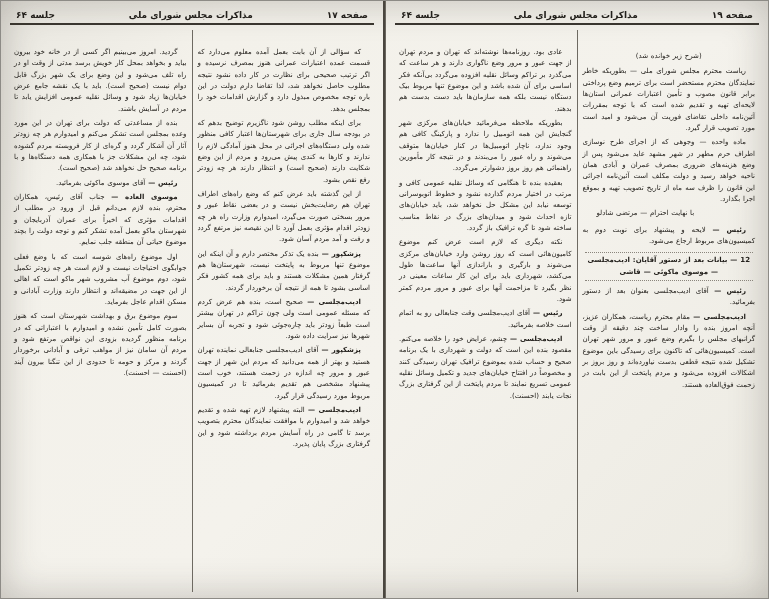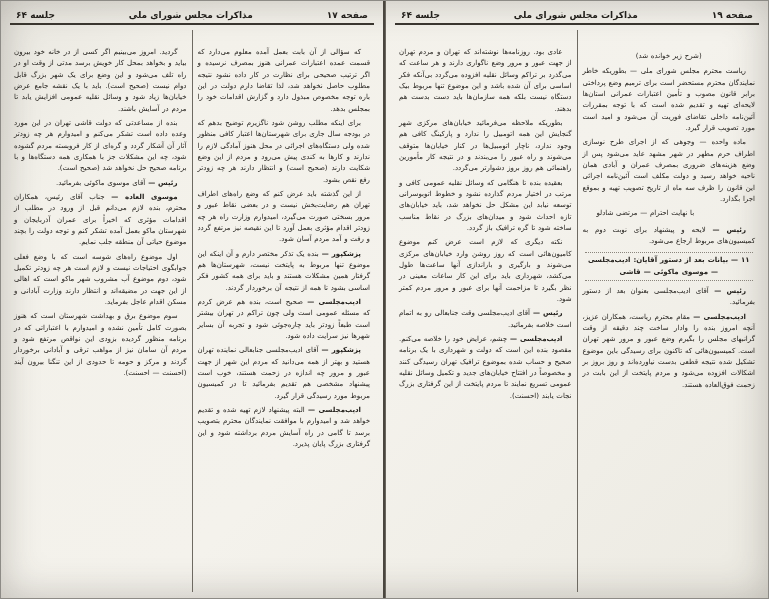--- a/index.html
+++ b/index.html
@@ -63,21 +63,21 @@
             <p class="blk p">برای اینکه مطلب روشن شود ناگزیرم توضیح بدهم که در بودجه سال جاری برای شهرستان‌ها اعتبار کافی منظور شده ولی دستگاه‌های اجرائی در محل هنوز آمادگی لازم را ندارند و کارها به کندی پیش می‌رود و مردم از این وضع شکایت دارند (صحیح است) و انتظار دارند هر چه زودتر رفع نقص بشود.</p>
             <p class="blk p">از این گذشته باید عرض کنم که وضع راه‌های اطراف تهران هم رضایت‌بخش نیست و در بعضی نقاط عبور و مرور بسختی صورت می‌گیرد، امیدوارم وزارت راه هر چه زودتر اقدام مؤثری بعمل آورد تا این نقیصه نیز مرتفع گردد و رفت و آمد مردم آسان شود.</p>
             <p class="blk p"><b>پزشکپور — </b>بنده یک تذکر مختصر دارم و آن اینکه این موضوع تنها مربوط به پایتخت نیست، شهرستان‌ها هم گرفتار همین مشکلات هستند و باید برای همه کشور فکر اساسی بشود تا همه از نتیجه آن برخوردار گردند.</p>
             <p class="blk p"><b>ادیب‌مجلسی — </b>صحیح است، بنده هم عرض کردم که مسئله عمومی است ولی چون تراکم در تهران بیشتر است طبعاً زودتر باید چاره‌جوئی شود و تجربه آن بسایر شهرها نیز سرایت داده شود.</p>
             <p class="blk p"><b>پزشکپور — </b>آقای ادیب‌مجلسی جنابعالی نماینده تهران هستید و بهتر از همه می‌دانید که مردم این شهر از جهت عبور و مرور چه اندازه در زحمت هستند، خوب است پیشنهاد مشخصی هم تقدیم بفرمائید تا در کمیسیون مربوط مورد رسیدگی قرار گیرد.</p>
             <p class="blk p"><b>ادیب‌مجلسی — </b>البته پیشنهاد لازم تهیه شده و تقدیم خواهد شد و امیدوارم با موافقت نمایندگان محترم بتصویب برسد تا گامی در راه آسایش مردم برداشته شود و این گرفتاری بزرگ پایان پذیرد.</p>
           </div>
         <div class="col-divider"></div>
         <div class="col">
             <p class="blk p">گردید. امروز می‌بینیم اگر کسی از در خانه خود بیرون بیاید و بخواهد بمحل کار خویش برسد مدتی از وقت او در راه تلف می‌شود و این وضع برای یک شهر بزرگ قابل دوام نیست (صحیح است). باید با یک نقشه جامع عرض خیابان‌ها زیاد شود و وسائل نقلیه عمومی افزایش یابد تا مردم در آسایش باشند.</p>
-            <p class="blk p">بنده از مساعدتی که دولت قاشی تهران در این مورد وعده داده است تشکر می‌کنم و امیدوارم هر چه زودتر آثار آن آشکار گردد و گره‌ای از کار فروبسته مردم گشوده شود، چه این مشکلات جز با همکاری همه دستگاه‌ها و با برنامه صحیح حل نخواهد شد (صحیح است).</p>
+            <p class="blk p">بنده از مساعدتی که دولت برای تهران در این مورد وعده بمجلس است تشکر می‌کنم و امیدوارم هر چه زودتر آثار آن آشکار گردد و گره‌ای از کار فروبسته مردم گشوده شود، چه این مشکلات جز با همکاری همه دستگاه‌ها و با برنامه صحیح حل نخواهد شد (صحیح است).</p>
             <p class="blk p"><b>رئیس — </b>آقای موسوی ماکوئی بفرمائید.</p>
             <p class="blk p"><b>موسوی العاده — </b>جناب آقای رئیس، همکاران محترم، بنده لازم می‌دانم قبل از ورود در مطلب از اقدامات مؤثری که اخیراً برای عمران آذربایجان و شهرستان ماکو بعمل آمده تشکر کنم و توجه دولت را بچند موضوع حیاتی آن منطقه جلب نمایم.</p>
             <p class="blk p">اول موضوع راه‌های شوسه است که با وضع فعلی جوابگوی احتیاجات نیست و لازم است هر چه زودتر تکمیل شود، دوم موضوع آب مشروب شهر ماکو است که اهالی از این جهت در مضیقه‌اند و انتظار دارند وزارت آبادانی و مسکن اقدام عاجل بفرماید.</p>
             <p class="blk p">سوم موضوع برق و بهداشت شهرستان است که هنوز بصورت کامل تأمین نشده و امیدوارم با اعتباراتی که در برنامه منظور گردیده بزودی این نواقص مرتفع شود و مردم آن سامان نیز از مواهب ترقی و آبادانی برخوردار گردند و مرکز و حومه تا حدودی از این تنگنا بیرون آیند (احسنت — احسنت).</p>
           </div>
       </div>
     </div>
 
     <div class="page page-right">
       <div class="page-header">
@@ -85,21 +85,21 @@
         <span>مذاکرات مجلس شورای ملی</span>
         <span>جلسه ۶۴</span>
       </div>
       <div class="cols">
         <div class="col">
             <p class="blk center">(شرح زیر خوانده شد)</p>
             <p class="blk p">ریاست محترم مجلس شورای ملی — بطوریکه خاطر نمایندگان محترم مستحضر است برای ترمیم وضع پرداختی برابر قانون مصوب و تأمین اعتبارات عمرانی استان‌ها لایحه‌ای تهیه و تقدیم شده است که با توجه بمقررات آئین‌نامه داخلی تقاضای فوریت آن می‌شود و امید است مورد تصویب قرار گیرد.</p>
             <p class="blk p">ماده واحده — وجوهی که از اجرای طرح نوسازی اطراف حرم مطهر در شهر مشهد عاید می‌شود پس از وضع هزینه‌های ضروری بمصرف عمران و آبادی همان ناحیه خواهد رسید و دولت مکلف است آئین‌نامه اجرائی این قانون را ظرف سه ماه از تاریخ تصویب تهیه و بموقع اجرا بگذارد.</p>
             <p class="blk sig">با نهایت احترام — مرتضی شادلو</p>
             <p class="blk p"><b>رئیس — </b>لایحه و پیشنهاد برای نوبت دوم به کمیسیون‌های مربوط ارجاع می‌شود.</p>
-            <p class="blk h">۱۱ — بیانات بعد از دستور آقایان: ادیب‌مجلسی — موسوی ماکوئی — قاشی</p>
+            <p class="blk h">12 — بیانات بعد از دستور آقایان: ادیب‌مجلسی — موسوی ماکوئی — قاشی</p>
             <p class="blk p"><b>رئیس — </b>آقای ادیب‌مجلسی بعنوان بعد از دستور بفرمائید.</p>
             <p class="blk p"><b>ادیب‌مجلسی — </b>مقام محترم ریاست، همکاران عزیز، آنچه امروز بنده را وادار ساخت چند دقیقه از وقت گرانبهای مجلس را بگیرم وضع عبور و مرور شهر تهران است. کمیسیون‌هائی که تاکنون برای رسیدگی باین موضوع تشکیل شده نتیجه قطعی بدست نیاورده‌اند و روز بروز بر اشکالات افزوده می‌شود و مردم پایتخت از این بابت در زحمت فوق‌العاده هستند.</p>
           </div>
         <div class="col-divider"></div>
         <div class="col">
             <p class="blk p">عادی بود. روزنامه‌ها نوشته‌اند که تهران و مردم تهران از جهت عبور و مرور وضع ناگواری دارند و هر ساعت که می‌گذرد بر تراکم وسائل نقلیه افزوده می‌گردد بی‌آنکه فکر اساسی برای آن شده باشد و این موضوع تنها مربوط بیک دستگاه نیست بلکه همه سازمان‌ها باید دست بدست هم بدهند.</p>
             <p class="blk p">بطوریکه ملاحظه می‌فرمائید خیابان‌های مرکزی شهر گنجایش این همه اتومبیل را ندارد و پارکینگ کافی هم وجود ندارد، ناچار اتومبیل‌ها در کنار خیابان‌ها متوقف می‌شوند و راه عبور را می‌بندند و در نتیجه کار مأمورین راهنمائی هم روز بروز دشوارتر می‌گردد.</p>
             <p class="blk p">بعقیده بنده تا هنگامی که وسائل نقلیه عمومی کافی و مرتب در اختیار مردم گذارده نشود و خطوط اتوبوسرانی توسعه نیابد این مشکل حل نخواهد شد، باید خیابان‌های تازه احداث شود و میدان‌های بزرگ در نقاط مناسب ساخته شود تا گره ترافیک باز گردد.</p>
             <p class="blk p">نکته دیگری که لازم است عرض کنم موضوع کامیون‌هائی است که روز روشن وارد خیابان‌های مرکزی می‌شوند و بارگیری و باراندازی آنها ساعت‌ها طول می‌کشد، شهرداری باید برای این کار ساعات معینی در نظر بگیرد تا مزاحمت آنها برای عبور و مرور مردم کمتر شود.</p>
             <p class="blk p"><b>رئیس — </b>آقای ادیب‌مجلسی وقت جنابعالی رو به اتمام است خلاصه بفرمائید.</p>

